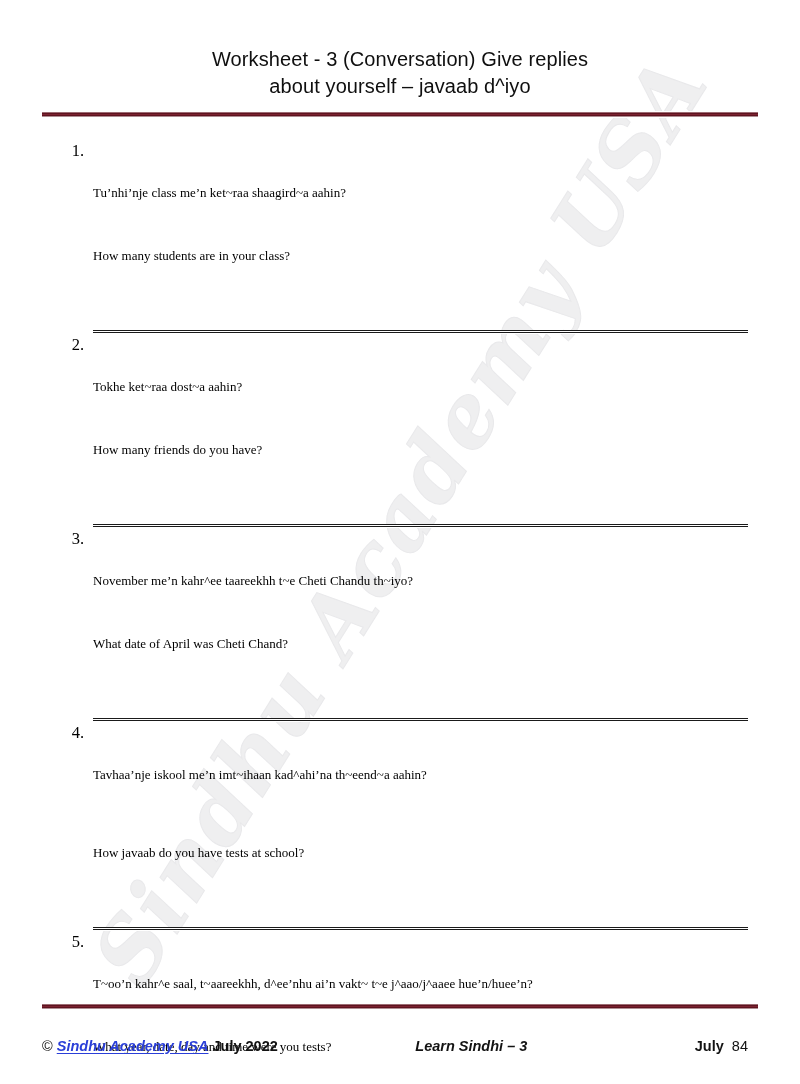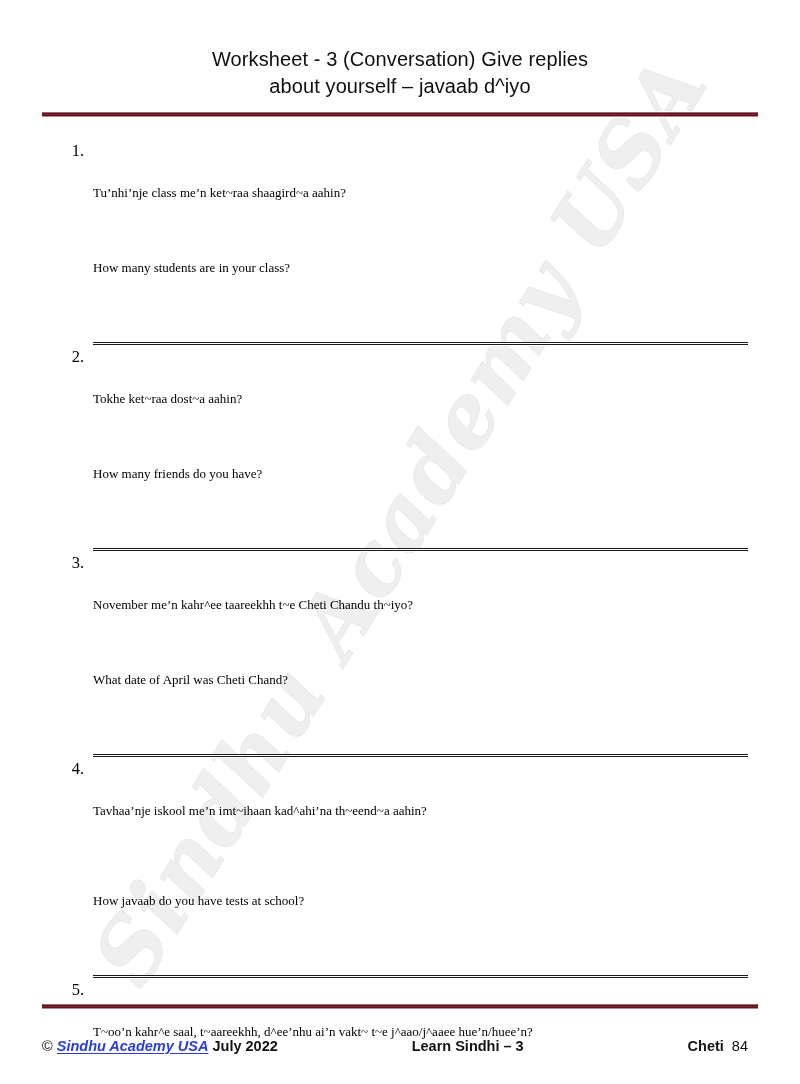--- a/index.html
+++ b/index.html
@@ -109,21 +109,21 @@
     font-size: 16.5px;
     line-height: 21px;
   }
   .q-text {
     flex: 1 1 auto;
     font-size: 13px;
     line-height: 21px;
     white-space: pre-wrap;
   }
   .q-sindhi { display: block; }
-  .q-english { display: block; margin-top: 12px; }
+  .q-english { display: block; }
   .q-block.roomy .q-sindhi { margin-bottom: 15px; }
 
   .q-spacer { height: 22px; }
 
   
   .footer-area {
     position: absolute;
     left: 0;
     right: 0;
     bottom: 0;
@@ -153,20 +153,21 @@
   }
   .footer-left {
     flex: 0 0 auto;
     white-space: nowrap;
   }
   .footer-center {
     flex: 1 1 auto;
     text-align: center;
     font-weight: bold;
     padding-right: 30px;
+    font-style: italic;
   }
   .footer-right {
     flex: 0 0 auto;
     white-space: nowrap;
   }
   .copy-symbol { font-weight: normal; }
   .org-link {
     color: #2a3ed8;
     font-style: italic;
     font-weight: bold;
@@ -257,17 +258,17 @@
       </div>
 
     </div>
   </div>
 
   <div class="footer-area">
     <div class="footer-rule"></div>
     <div class="footer">
       <div class="footer-left"><span class="copy-symbol">©</span> <span class="org-link">Sindhu Academy USA</span> <span class="footer-date">July 2022</span></div>
       <div class="footer-center">Learn Sindhi – 3</div>
-      <div class="footer-right"><span class="page-word">Cheti</span>&nbsp;&nbsp;<span class="page-num">84</span></div>
+      <div class="footer-right"><span class="page-word">July</span>&nbsp;&nbsp;<span class="page-num">84</span></div>
     </div>
   </div>
 
 </div>
 
 </body></html>

